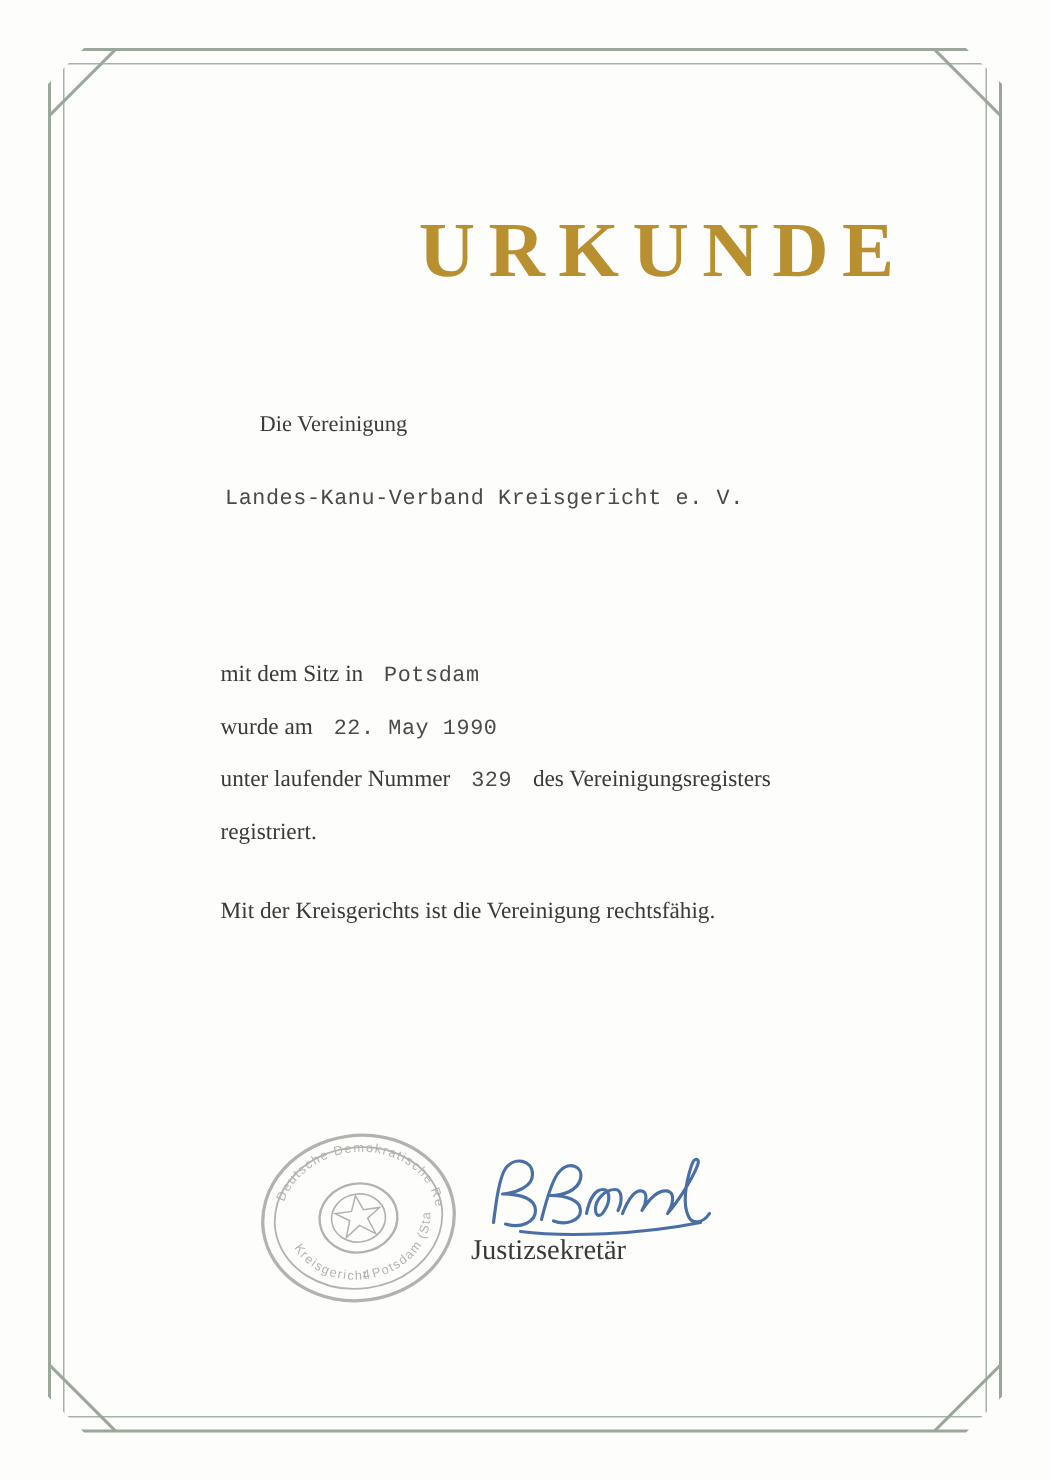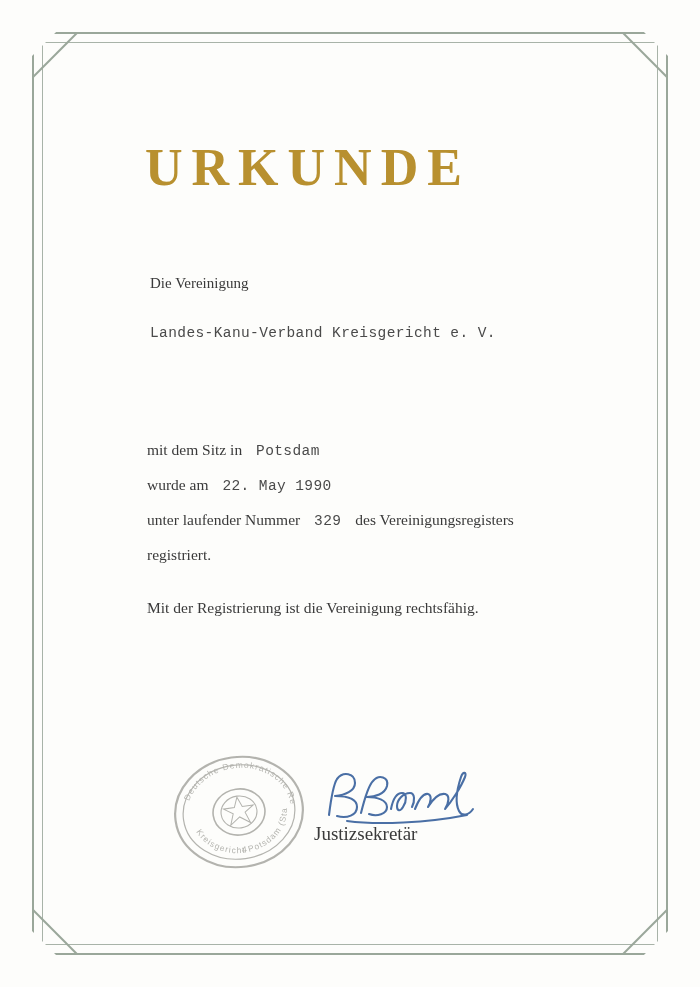--- a/index.html
+++ b/index.html
@@ -85,26 +85,26 @@
   }
 
   .title {
     font-family: "Liberation Serif", serif;
     font-size: 52px;
     letter-spacing: 9px;
     color: #b8902f;
     font-weight: 700;
     margin-top: 38px;
     margin-left: 50px;
-    text-align: left;
+    text-align: right;
   }
 
   .block-intro {
     margin-top: 78px;
-    margin-left: 55px;
+    margin-left: 78px;
     font-size: 15px;
     color: #3a3a3a;
   }
 
   .typed {
     font-family: "Liberation Mono", monospace;
     font-size: 14.5px;
     color: #4a4a4a;
     letter-spacing: 0.4px;
   }
@@ -212,21 +212,21 @@
         <span>unter laufender Nummer</span>
         <span class="typed">329</span>
         <span>des Vereinigungsregisters</span>
       </span>
 
 
       <span class="line">
         <span>registriert.</span>
       </span>
 
-      <span class="line-final">Mit der Registrierung ist die Vereinigung rechtsfähig.</span>
+      <span class="line-final">Mit der Kreisgerichts ist die Vereinigung rechtsfähig.</span>
     </div>
   </div>
 
   <div class="sig-area">
 
     <div class="stamp">
       <svg width="145" height="130" viewBox="0 0 145 130">
         <g transform="rotate(-8 72 65)">
           <ellipse cx="72" cy="65" rx="64" ry="55" fill="none" stroke="#6b6b63" stroke-width="2.2"></ellipse>
           <ellipse cx="72" cy="65" rx="56" ry="47" fill="none" stroke="#6b6b63" stroke-width="1.2"></ellipse>

